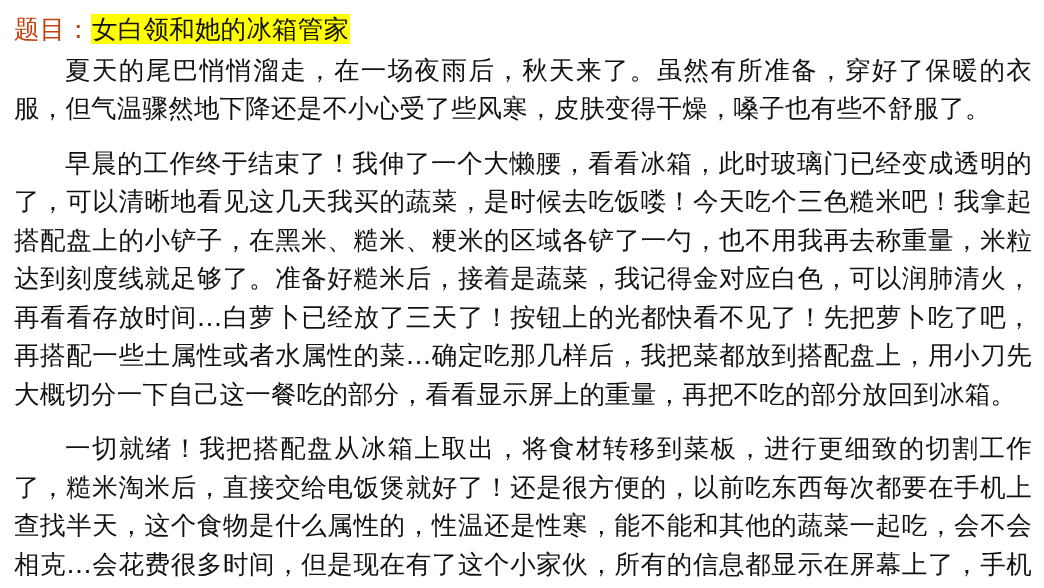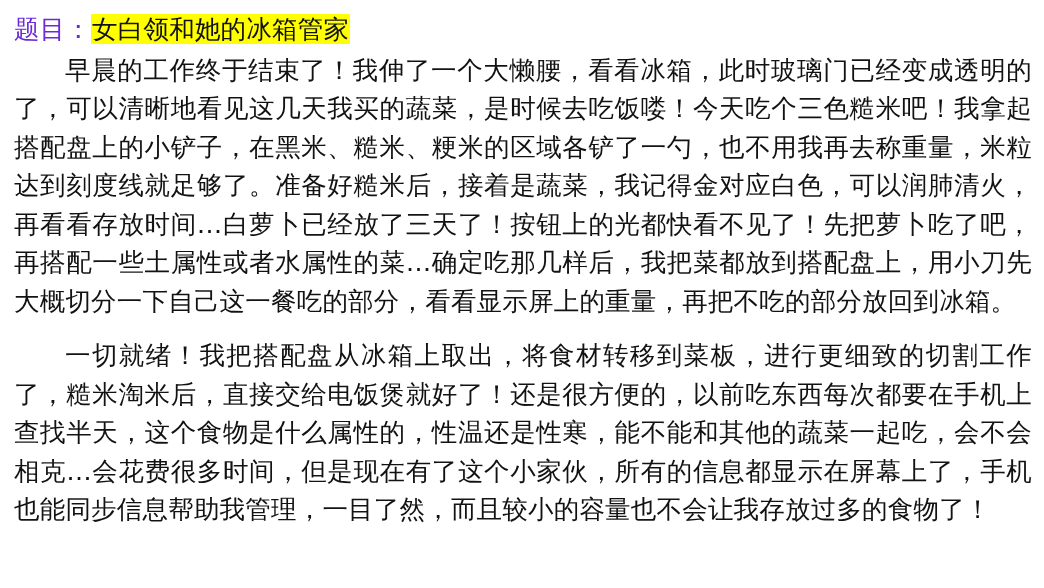--- a/index.html
+++ b/index.html
@@ -24,21 +24,21 @@
     font-size: 25.5px;
     line-height: 38.5px;
     color: #121212;
     letter-spacing: 0.2px;
   }
   .title-line {
     white-space: nowrap;
     margin-bottom: 2px;
   }
   .title-label {
-    color: #6d28d9;
+    color: #c2410c;
   }
   .title-highlight {
     background: #ffff00;
     color: #121212;
     padding: 0 1px;
   }
   .para {
     text-align: justify;
     text-justify: inter-ideograph;
     text-indent: 2em;
@@ -51,17 +51,18 @@
 </head>
 <body>
 
 <div id="page">
   <div class="doc-body">
 
     <div class="title-line">
       <span class="title-label">题目：</span><span class="title-highlight">女白领和她的冰箱管家</span>
     </div>
 
+    <p class="para">夏天的尾巴悄悄溜走，在一场夜雨后，秋天来了。虽然有所准备，穿好了保暖的衣服，但气温骤然地下降还是不小心受了些风寒，皮肤变得干燥，嗓子也有些不舒服了。</p>
     <p class="para">早晨的工作终于结束了！我伸了一个大懒腰，看看冰箱，此时玻璃门已经变成透明的了，可以清晰地看见这几天我买的蔬菜，是时候去吃饭喽！今天吃个三色糙米吧！我拿起搭配盘上的小铲子，在黑米、糙米、粳米的区域各铲了一勺，也不用我再去称重量，米粒达到刻度线就足够了。准备好糙米后，接着是蔬菜，我记得金对应白色，可以润肺清火，再看看存放时间…白萝卜已经放了三天了！按钮上的光都快看不见了！先把萝卜吃了吧，再搭配一些土属性或者水属性的菜…确定吃那几样后，我把菜都放到搭配盘上，用小刀先大概切分一下自己这一餐吃的部分，看看显示屏上的重量，再把不吃的部分放回到冰箱。</p>
     <p class="para">一切就绪！我把搭配盘从冰箱上取出，将食材转移到菜板，进行更细致的切割工作了，糙米淘米后，直接交给电饭煲就好了！还是很方便的，以前吃东西每次都要在手机上查找半天，这个食物是什么属性的，性温还是性寒，能不能和其他的蔬菜一起吃，会不会相克…会花费很多时间，但是现在有了这个小家伙，所有的信息都显示在屏幕上了，手机也能同步信息帮助我管理，一目了然，而且较小的容量也不会让我存放过多的食物了！</p>
 
   </div>
 </div>
 
 </body></html>

